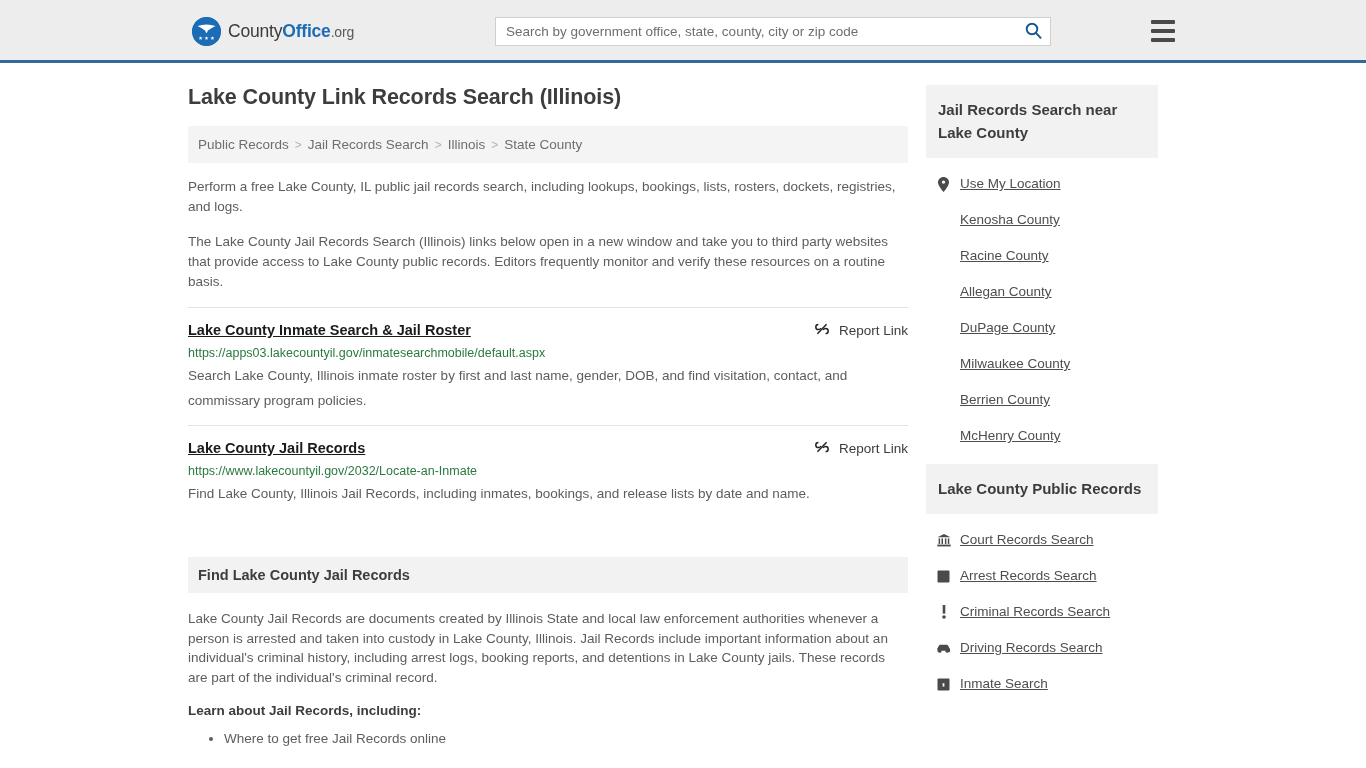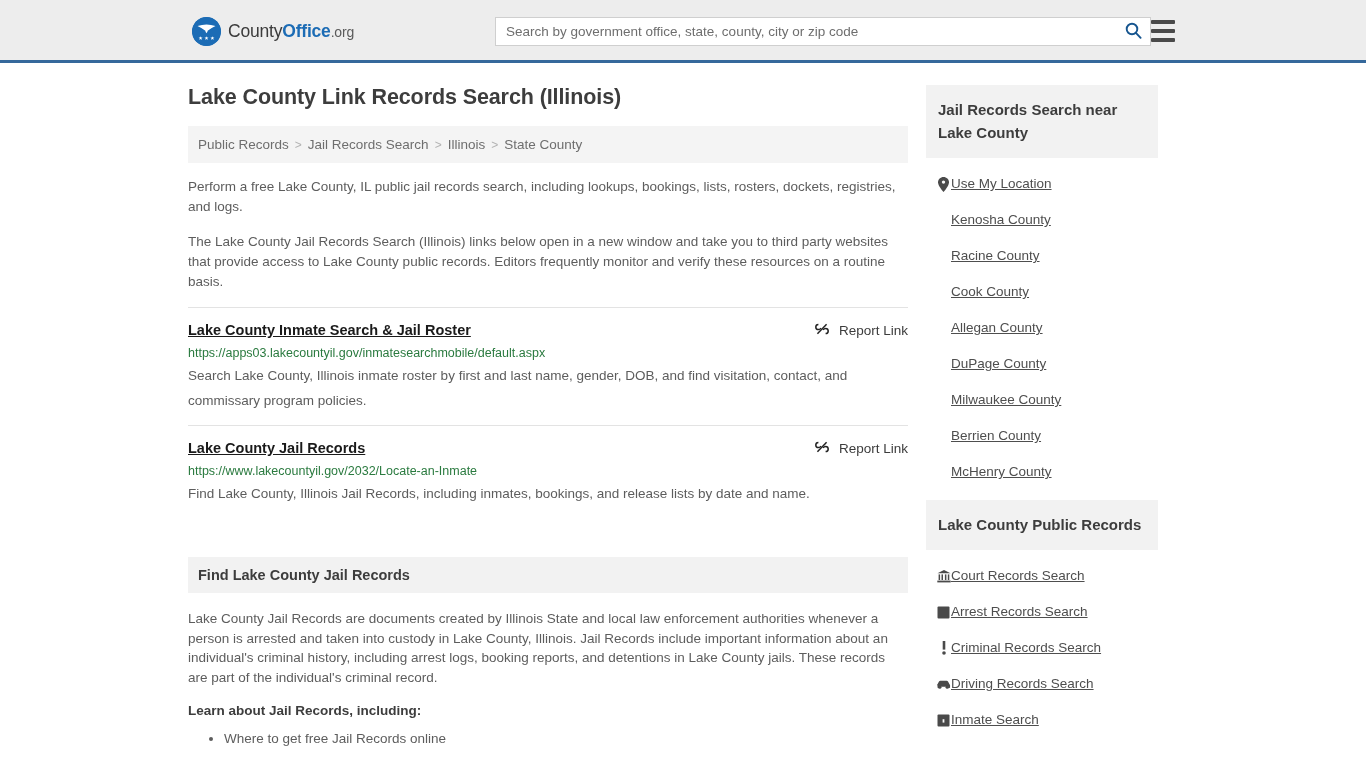--- a/index.html
+++ b/index.html
@@ -51,21 +51,21 @@
     white-space: nowrap;
     line-height: 1;
   }
   .logo-text .t-county { color: #3b3b3b; font-weight: 400; }
   .logo-text .t-office { color: #1c6cb5; font-weight: 700; }
   .logo-text .t-org { color: #5a5a5a; font-size: 14px; }
 
   .search-box {
     position: absolute;
     left: 495px; top: 17px;
-    width: 656px; height: 29px;
+    width: 556px; height: 29px;
     background: #fff;
     border: 1px solid #cfcfcf;
     display: flex;
     align-items: center;
   }
   .search-input {
     flex: 1;
     height: 100%;
     border: 0;
     outline: none;
@@ -230,20 +230,21 @@
     padding: 13px 12px 14px 12px;
     font-size: 15px;
     font-weight: bold;
     color: #3d3d3d;
     line-height: 23px;
   }
   .side-list { padding: 8px 0 0 10px; }
   .side-item {
     display: flex;
     align-items: center;
+    gap: 9px;
     height: 36px;
   }
   .side-item .ico {
     width: 15px;
     flex: 0 0 15px;
     display: flex;
     align-items: center;
     justify-content: center;
     color: #4a4a4a;
   }
@@ -381,24 +382,20 @@
           <div class="side-item">
             <span class="ico"></span>
             <a href="#">Kenosha County</a>
           </div>
           <div class="side-item">
             <span class="ico"></span>
             <a href="#">Racine County</a>
           </div>
           <div class="side-item">
             <span class="ico"></span>
-            <a href="#">Cook County</a>
-          </div>
-          <div class="side-item">
-            <span class="ico"></span>
             <a href="#">Allegan County</a>
           </div>
           <div class="side-item">
             <span class="ico"></span>
             <a href="#">DuPage County</a>
           </div>
           <div class="side-item">
             <span class="ico"></span>
             <a href="#">Milwaukee County</a>
           </div>

